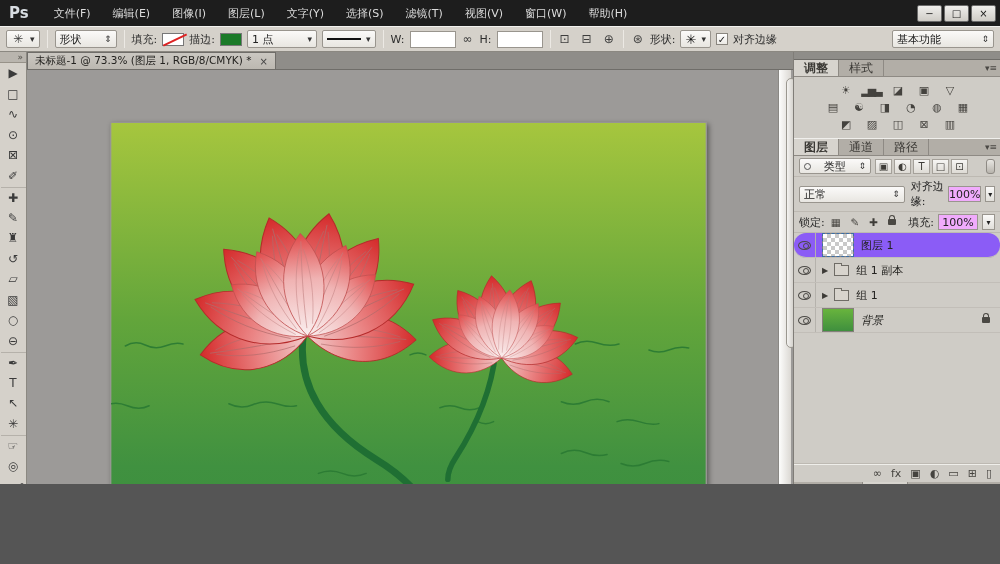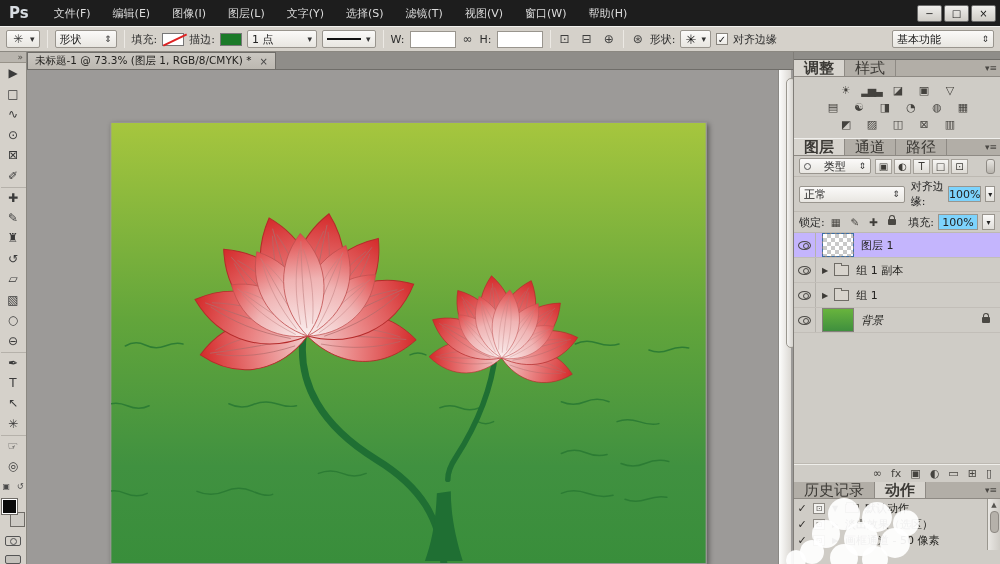--- a/index.html
+++ b/index.html
@@ -1,17 +1,17 @@
 <!DOCTYPE html>
 <html><head>
 <meta charset="utf-8">
 <style>
   *{margin:0;padding:0;box-sizing:border-box;font-family:"DejaVu Sans",sans-serif;}
   html,body{background:#555;}
-  #app{position:relative;width:1000px;height:564px;overflow:hidden;background:#9c9a98;font-size:11px;color:#222;padding-left:28px;}
+  #app{position:relative;width:1000px;height:484px;overflow:hidden;background:#9c9a98;font-size:11px;color:#222;padding-left:28px;}
 
   
   #titlebar{position:absolute;left:0;top:0;width:1000px;height:26px;background:#1d1d1d;display:flex;align-items:center;}
   #ps-logo{color:#d8dde2;font-weight:bold;font-size:15px;margin:0 14px 0 9px;letter-spacing:0;}
   #menubar{display:flex;list-style:none;height:100%;align-items:center;}
   #menubar li{color:#dcdcdc;font-size:11px;padding:0 11px;height:100%;display:flex;align-items:center;cursor:default;}
   #win-controls{margin-left:auto;display:flex;gap:2px;margin-right:4px;}
   #win-controls .winbtn{width:25px;height:17px;background:linear-gradient(#efeeec,#cfccc6);border:1px solid #6a6a6a;border-radius:2px;display:flex;align-items:center;justify-content:center;font-size:10px;color:#1a1a1a;cursor:pointer;}
 
   
@@ -49,44 +49,44 @@
 
   
   #workarea{position:absolute;left:27px;top:70px;width:766px;height:494px;background:#9c9a98;overflow:hidden;}
   #canvas-doc{position:absolute;left:83px;top:52px;width:597px;height:442px;box-shadow:2px 2px 5px rgba(0,0,0,.4);border:1px solid #79777522;}
   #vscroll{position:absolute;right:2px;top:0;width:13px;height:494px;background:linear-gradient(90deg,#fdfdfc,#dbd8d3);border-left:1px solid #8a8884;}
   #vscroll .thumb{position:absolute;left:1px;top:8px;width:10px;height:270px;background:linear-gradient(90deg,#f4f3f1,#cbc8c2);border:1px solid #9a978f;border-radius:5px;}
 
   
   #dock{position:absolute;left:793px;top:52px;width:207px;height:512px;background:#cfccc6;border-left:1px solid #807d78;}
   .ptabs{height:17px;background:#b2aea7;display:flex;align-items:flex-end;border-bottom:1px solid #8e8a84;position:relative;}
-  .ptab{height:16px;padding:0 10px;display:flex;align-items:center;font-size:15px;color:#3c3a36;background:#b2aea7;border-right:1px solid #8e8a84;cursor:pointer;}
+  .ptab{height:16px;padding:0 10px;display:flex;align-items:center;font-size:12px;color:#3c3a36;background:#b2aea7;border-right:1px solid #8e8a84;cursor:pointer;}
   .ptab.active{background:#d7d4ce;font-weight:bold;}
   .pmenu{position:absolute;right:3px;top:3px;color:#4a4844;font-size:9px;cursor:pointer;}
 
   #adj-panel .content{padding:3px 6px 4px;}
   #adj-label{color:#2e2d2a;margin:2px 0 4px;}
   .adj-row{display:flex;justify-content:center;gap:9px;margin:3px 0;}
   .adj-icon{width:17px;height:14px;display:flex;align-items:center;justify-content:center;color:#44423e;font-size:11px;cursor:pointer;letter-spacing:-2px;}
 
   #layers-panel{border-top:1px solid #f0efec;}
   .lrow{display:flex;align-items:center;gap:4px;padding:2px 5px;border-bottom:1px solid #bdb9b2;}
   .filter-combo{width:72px;height:16px;}
   .fl-icon{width:17px;height:15px;border:1px solid #a5a19a;background:linear-gradient(#f6f5f3,#dedbd5);display:flex;align-items:center;justify-content:center;font-size:10px;color:#3e3c38;cursor:pointer;}
   #filter-switch{width:9px;height:15px;border:1px solid #8e8a84;border-radius:3px;background:linear-gradient(#e8e6e2,#b8b4ad);margin-left:auto;cursor:pointer;}
   #blend-combo{width:148px;height:17px;justify-content:space-between;}
-  .val-box{width:40px;height:16px;border:1px solid #99958e;background:#7dd3fc;display:flex;align-items:center;justify-content:center;}
+  .val-box{width:40px;height:16px;border:1px solid #99958e;background:#f0abfc;display:flex;align-items:center;justify-content:center;}
   .dd-btn{width:13px;height:16px;border:1px solid #99958e;background:linear-gradient(#fbfaf9,#e0ded9);display:flex;align-items:center;justify-content:center;font-size:8px;cursor:pointer;}
   .licon{width:14px;height:13px;display:flex;align-items:center;justify-content:center;color:#3e3c38;font-size:10.5px;cursor:pointer;}
   .plockshape{display:inline-block;position:relative;width:8px;height:6px;background:#4a4843;border-radius:1px;}
   .plockshape:before{content:"";position:absolute;top:-4px;left:1px;width:4px;height:4px;border:1.5px solid #4a4843;border-bottom:none;border-radius:3px 3px 0 0;}
 
   #layers-list{height:128px;overflow:hidden;}
   .layer-row{height:25px;display:flex;align-items:center;border-bottom:1px solid #c2beb8;background:#cfccc6;cursor:pointer;}
-  .layer-row.sel{background:#c4b5fd;}
+  .layer-row.sel{background:#8b5cf6;border-radius:12px;}
   .eyecol{width:22px;align-self:stretch;border-right:1px solid #b5b2ac;display:flex;align-items:center;justify-content:center;}
   .eye{width:13px;height:9px;border:1px solid #4c4a46;border-radius:50%;position:relative;}
   .eye:after{content:"";position:absolute;left:3.5px;top:1.5px;width:4px;height:4px;border:1px solid #4c4a46;border-radius:50%;}
   .expander{display:none;font-size:8px;color:#3c3a36;margin:0 2px 0 6px;}
   .layer-row.grp .expander{display:inline;}
   .thumb{width:32px;height:24px;border:1px solid #83807a;background:#fff;margin:0 7px 0 6px;flex:none;position:relative;}
   .thumb.checker{background-image:linear-gradient(45deg,#c9c9c9 25%,transparent 25%,transparent 75%,#c9c9c9 75%),linear-gradient(45deg,#c9c9c9 25%,#ffffff 25%,#ffffff 75%,#c9c9c9 75%);background-size:8px 8px;background-position:0 0,4px 4px;outline:1px dashed #3a6ea8;outline-offset:-1px;}
   .thumb.shape{background:#f2f0ed;}
   .thumb.shape:before{content:"";position:absolute;left:4px;top:2px;width:18px;height:16px;background:#7b7873;clip-path:polygon(0 0,100% 30%,55% 100%,10% 70%);}
   .thumb.shape:after{content:"";position:absolute;left:1px;bottom:1px;width:9px;height:8px;border:1px solid #55534f;background:#e4e2de;}

